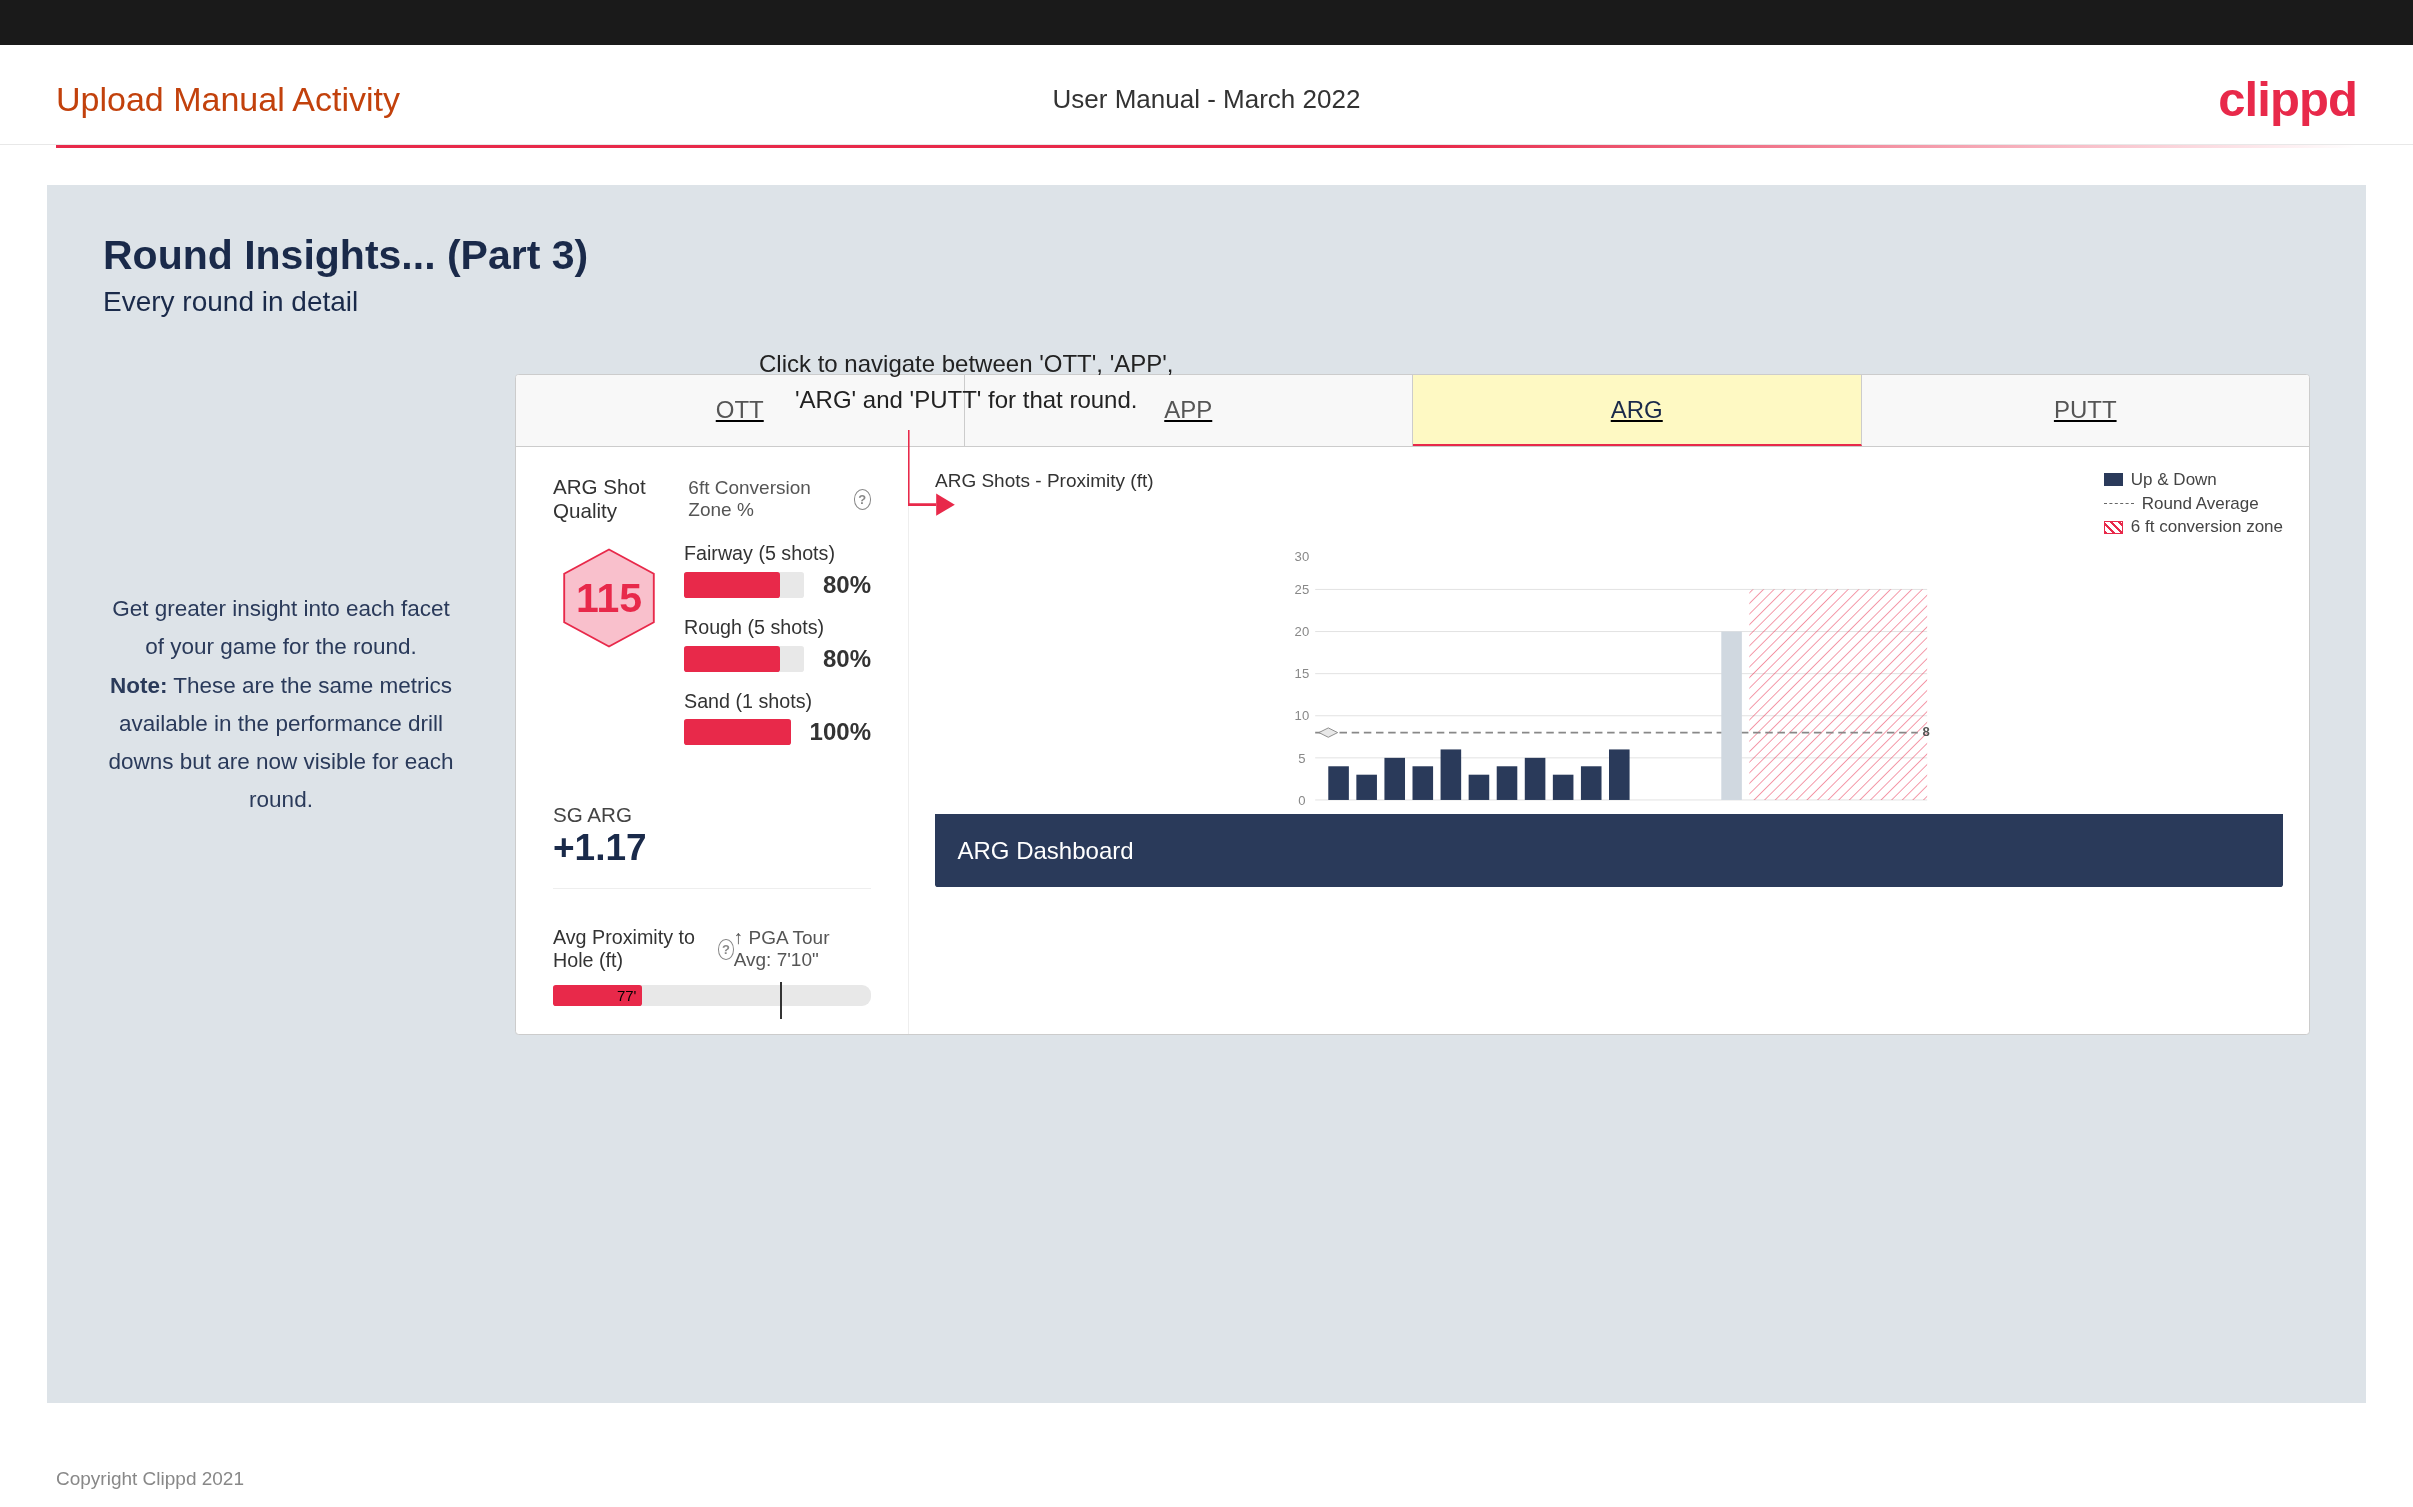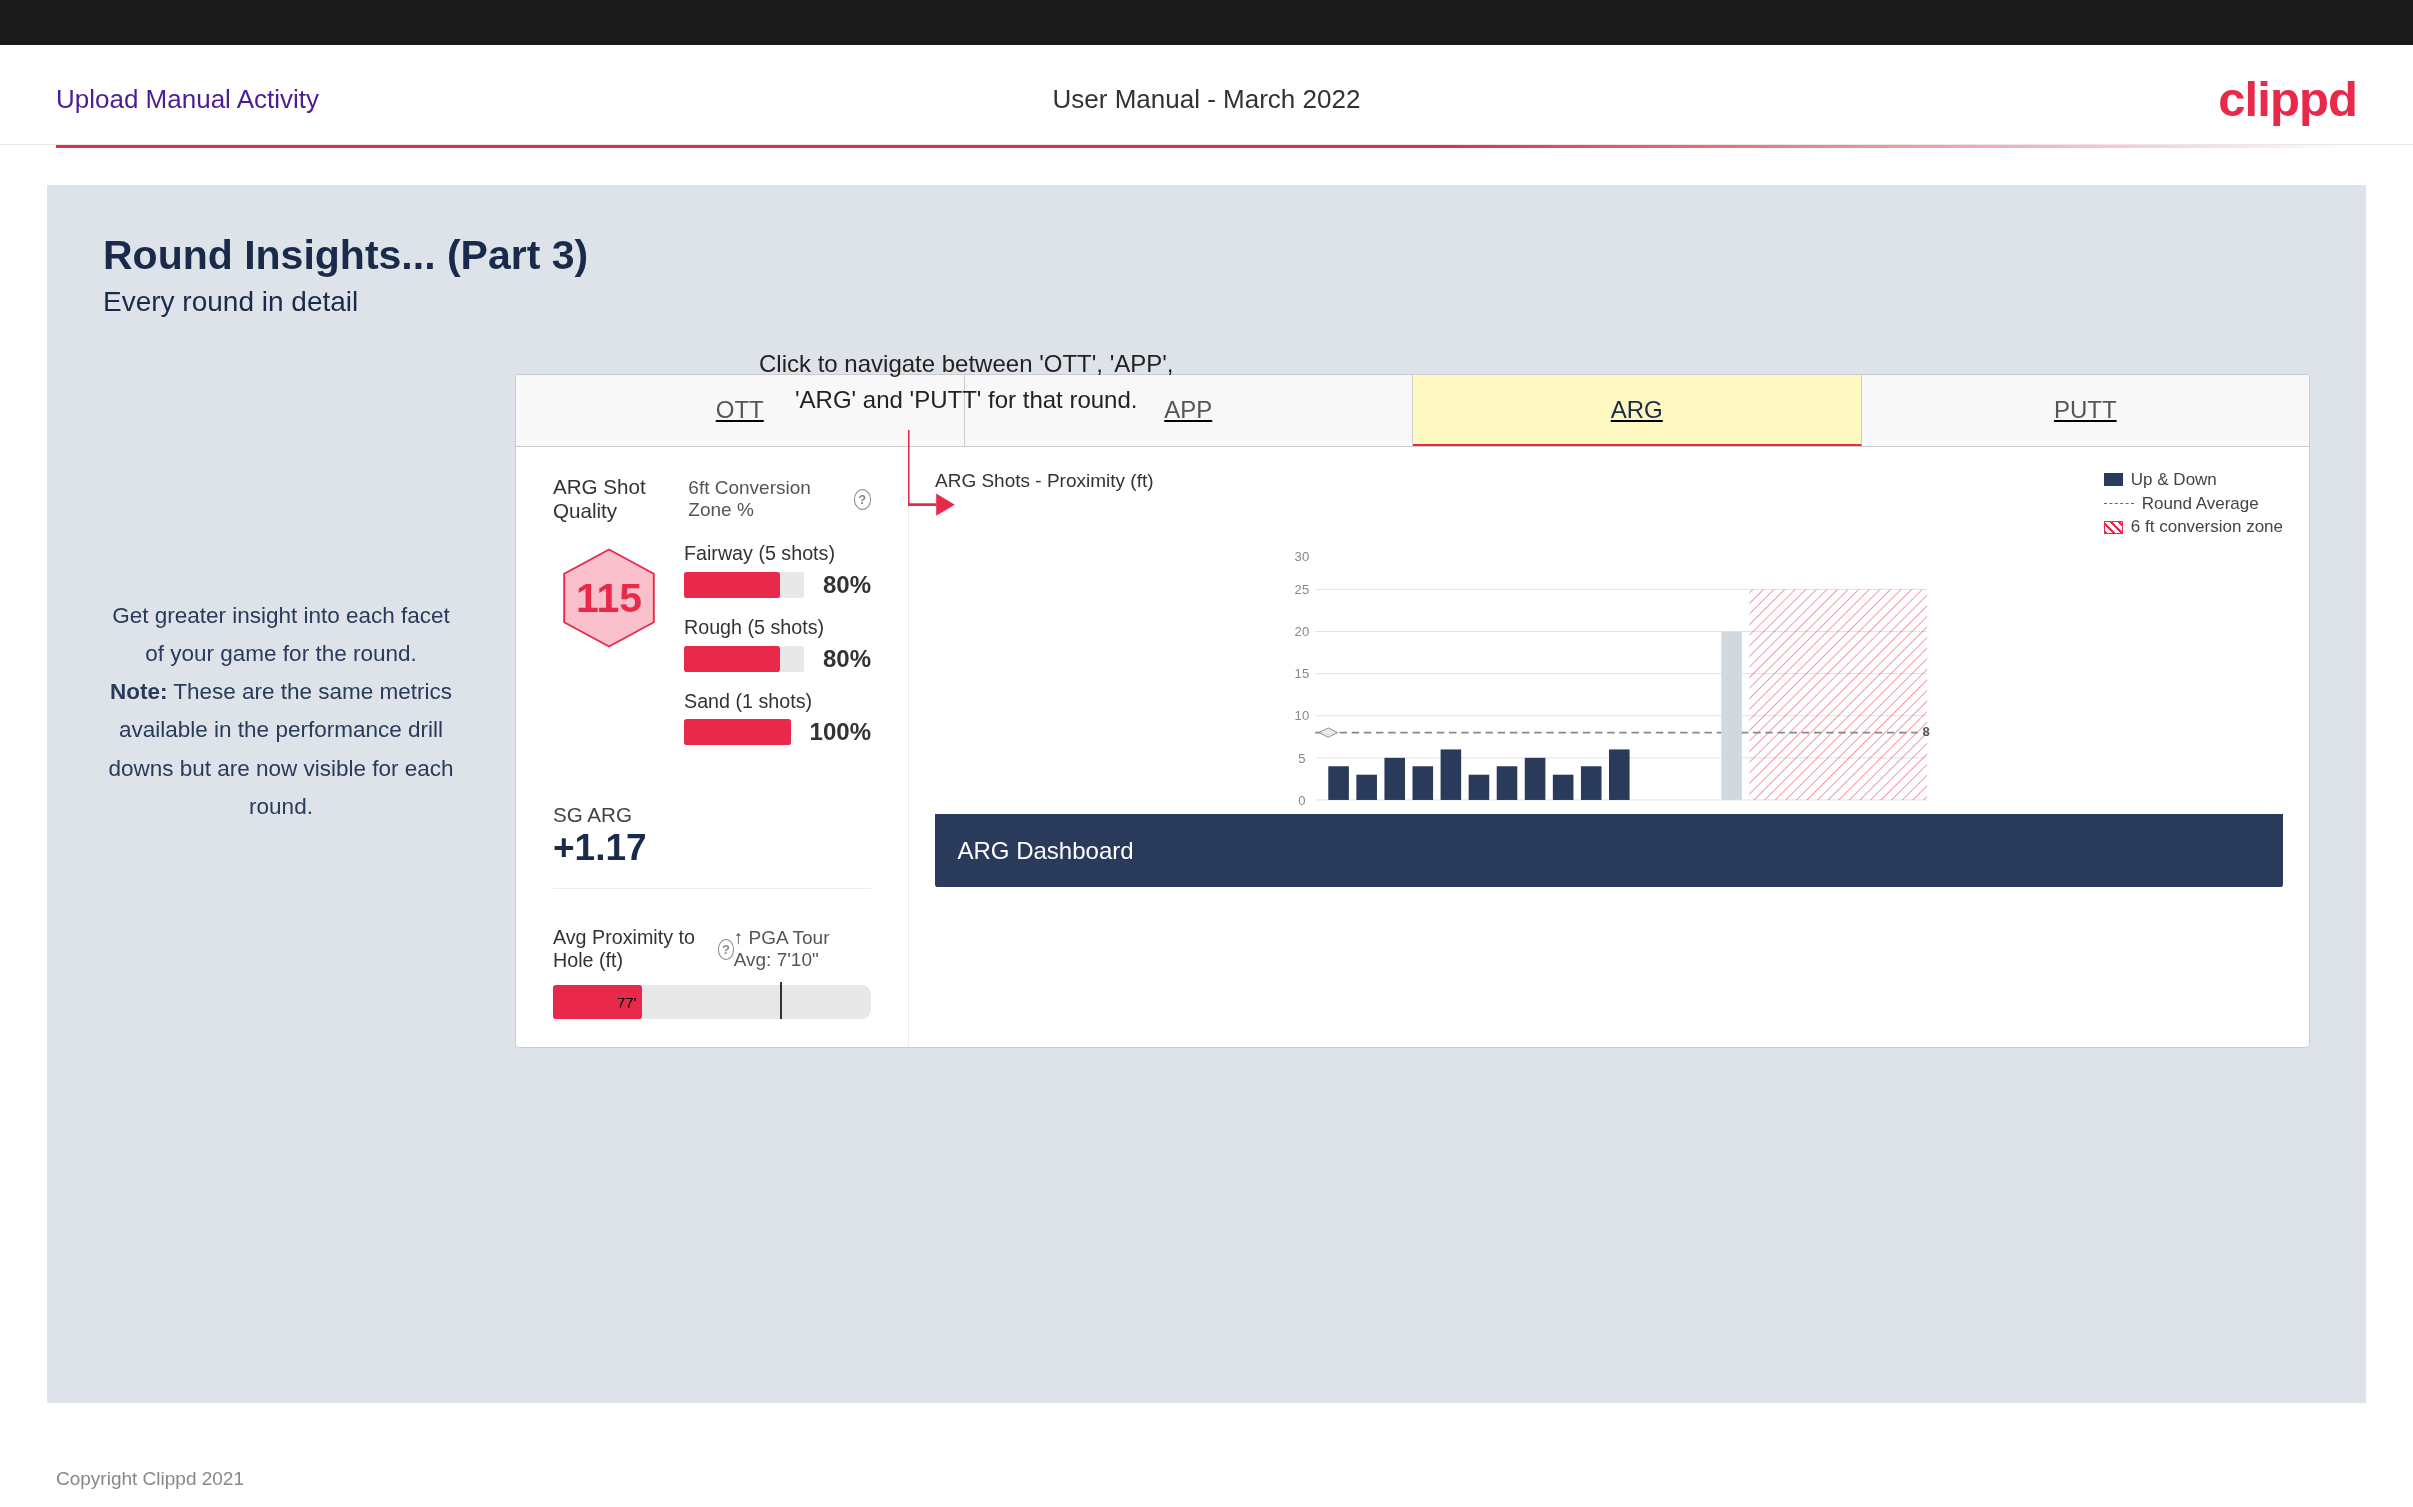--- a/index.html
+++ b/index.html
@@ -21,22 +21,22 @@
     
     .header {
       display: flex;
       align-items: center;
       justify-content: space-between;
       padding: 26px 56px 17px 56px;
       border-bottom: 1.9px solid #e8e8e8;
       position: relative;
     }
     .header-left {
-      font-size: 26px;
-      color: #4c1d95;
+      font-size: 34px;
+      color: #c2410c;
       font-weight: 400;
     }
     .header-center {
       font-size: 26px;
       color: #333;
       font-weight: 400;
       position: absolute;
       left: 50%;
       transform: translateX(-50%);
     }
@@ -236,21 +236,21 @@
       display: flex;
       align-items: center;
       gap: 5.6px;
     }
     .proximity-avg {
       font-size: 19px;
       color: #555;
     }
     .proximity-bar-track {
       background: #e8e8e8;
-      height: 34px;
+      height: 21px;
       border-radius: 9px;
       position: relative;
     }
     .proximity-bar-fill {
       background: #e8294a;
       height: 100%;
       width: 28%;
       border-radius: 2.8px;
       display: flex;
       align-items: center;

